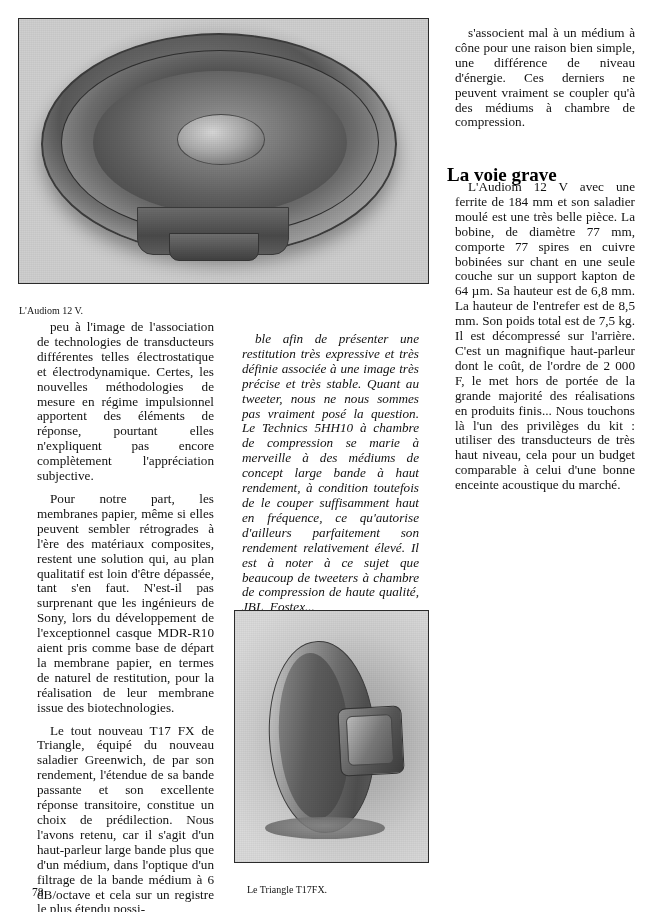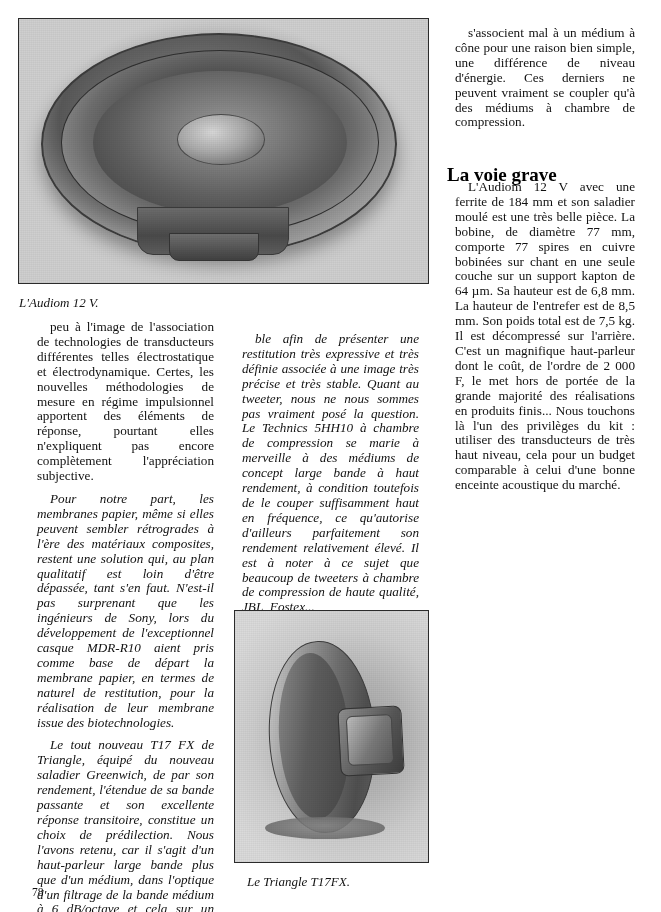--- a/index.html
+++ b/index.html
@@ -94,24 +94,23 @@
     position: absolute; inset: 0;
     background-image:
       repeating-linear-gradient(0deg, rgba(0,0,0,0.045) 0 1px, rgba(255,255,255,0.03) 1px 2px),
       repeating-linear-gradient(90deg, rgba(0,0,0,0.035) 0 1px, rgba(255,255,255,0.02) 1px 2px);
     mix-blend-mode: multiply;
     opacity: .6;
   }
 
   .caption {
     font-family: "Liberation Serif", serif;
-    font-style: italic;
-    font-size: 13px;
+    font-size: 10px;
     color: #141414;
-    margin-top: 8px;
+    margin-top: 18px;
   }
   .fig1-caption {
     position: absolute;
     left: 19px;
     top: 287px;
     width: 300px;
   }
 
   
   .fig2 {
@@ -186,21 +185,21 @@
     line-height: 14.9px;
     text-align: justify;
     text-justify: inter-word;
     hyphens: auto;
     color: #111;
   }
   .body-text p {
     margin: 8px;
     text-indent: 13px;
   }
-  .body-text p + p { margin-top: 0px; font-style: italic; }
+  .body-text p + p { margin-top: 0px; }
 
   .text-left {
     position: absolute;
     left: 29px;
     top: 312px;
     width: 193px;
   }
   .text-mid {
     position: absolute;
     left: 234px;

